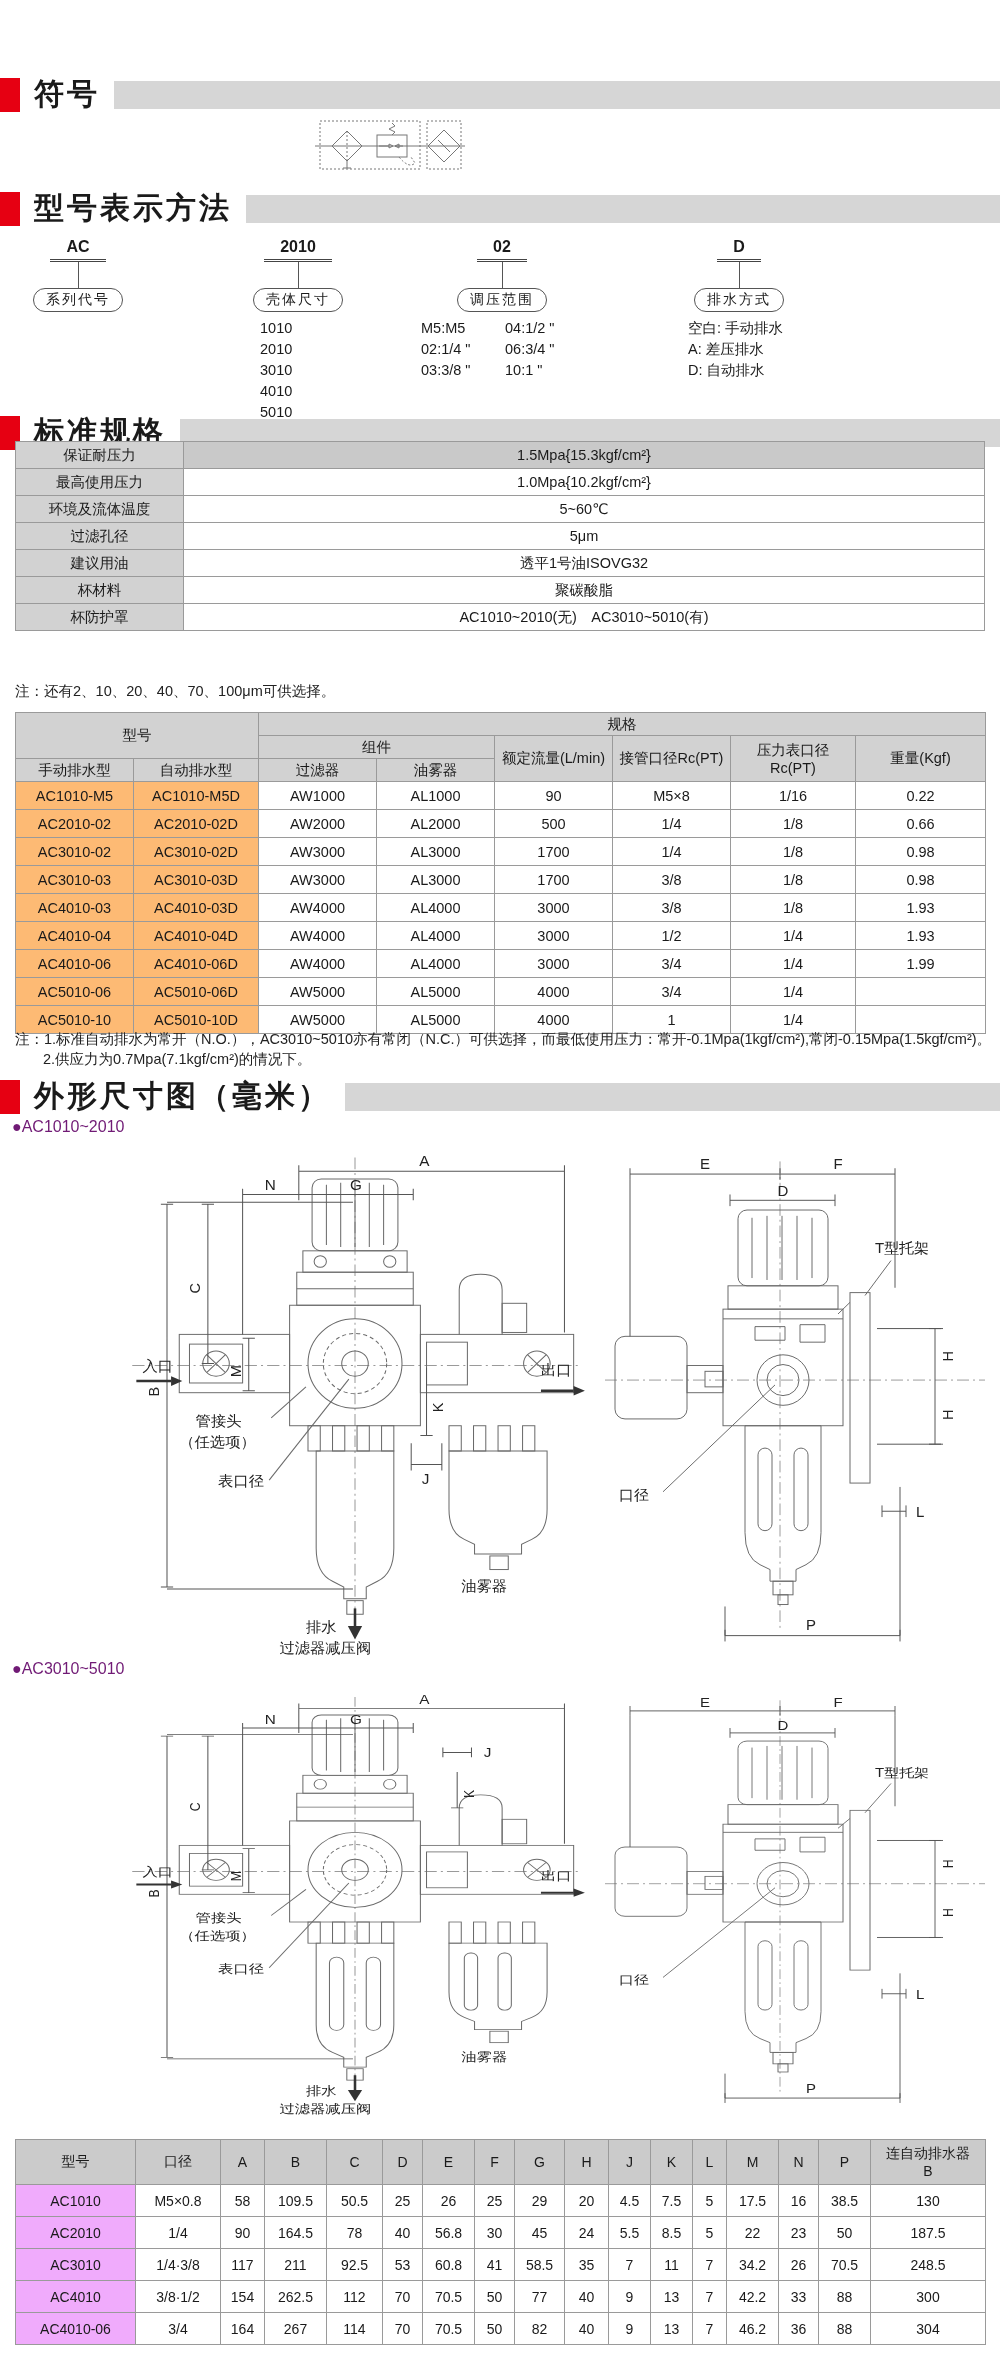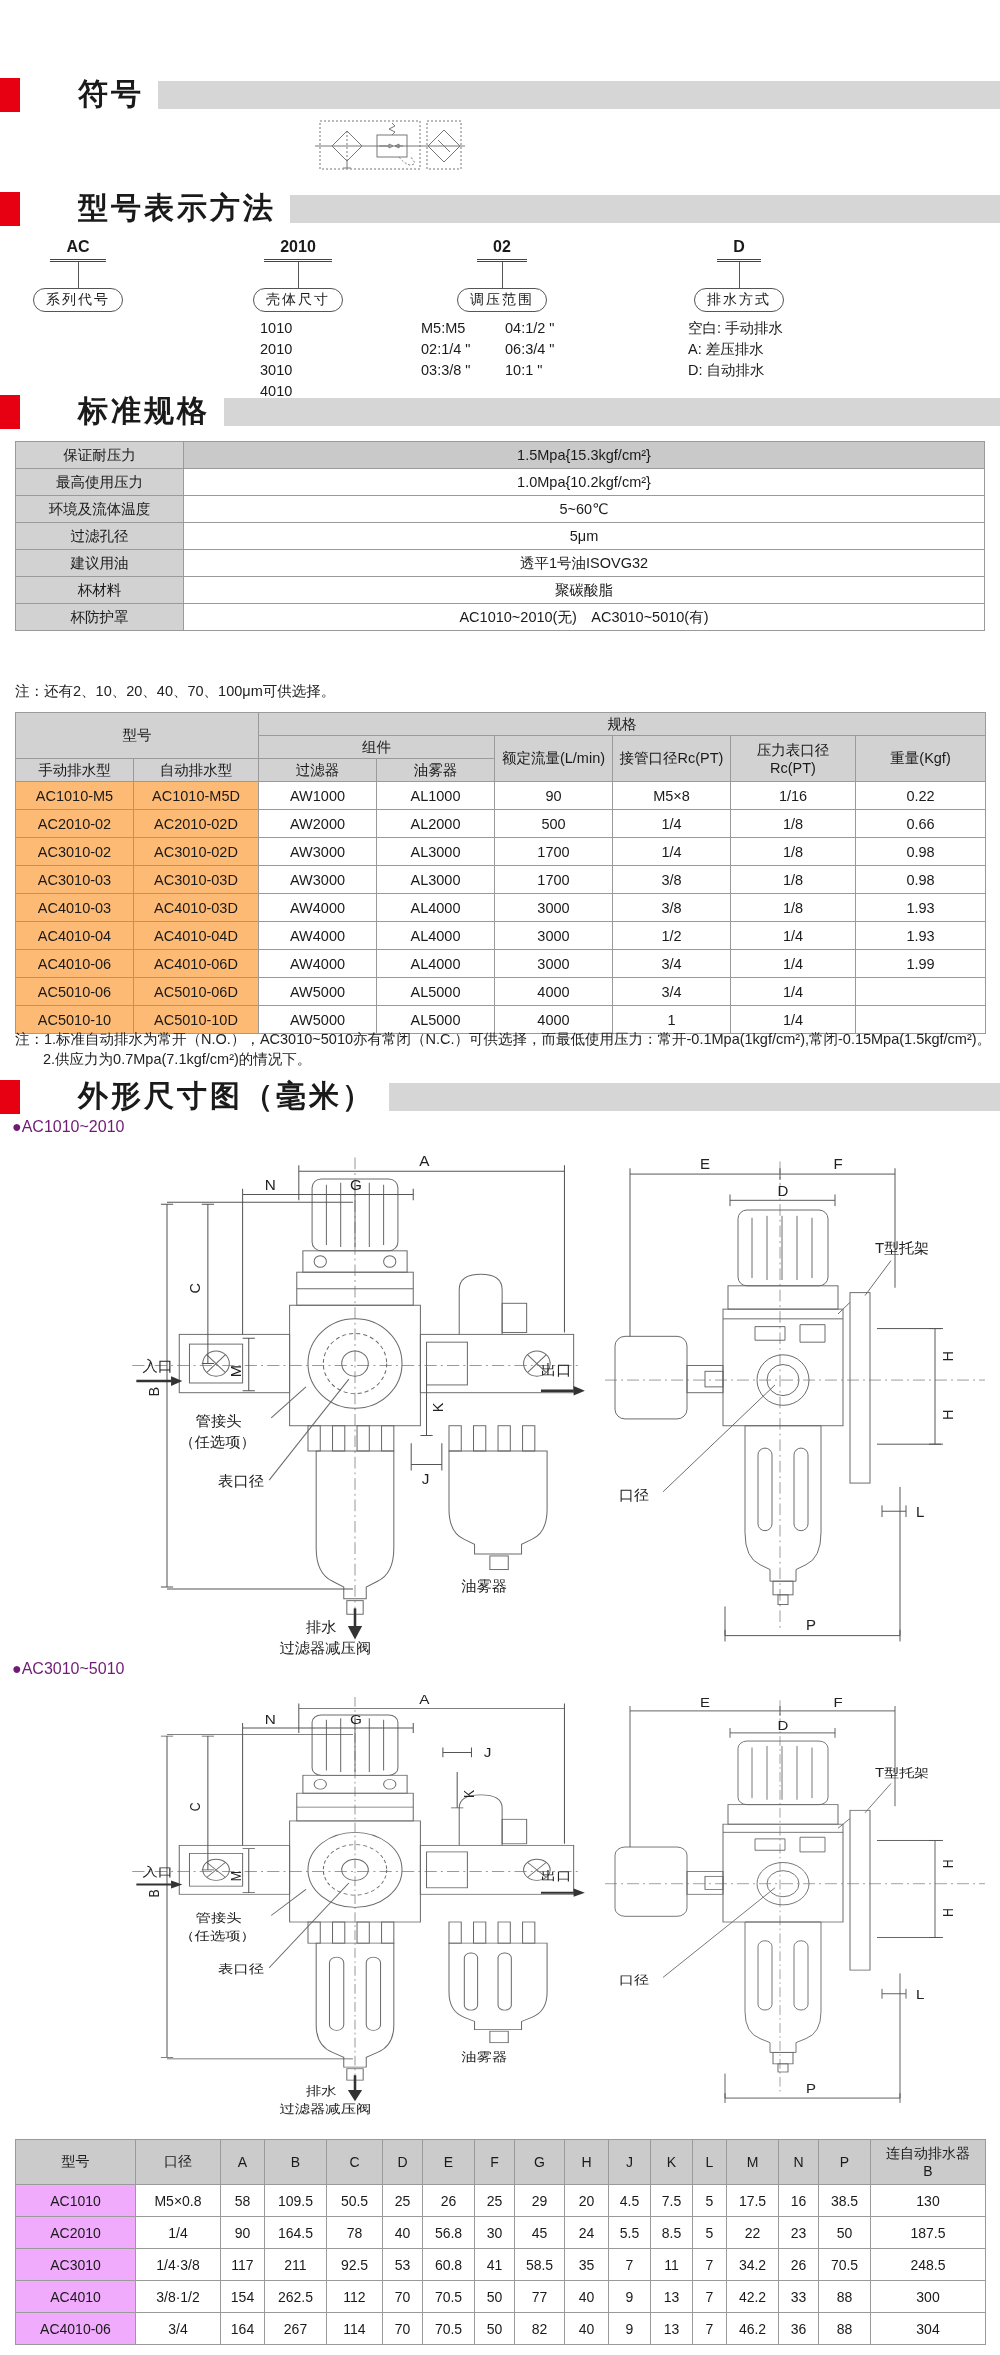--- a/index.html
+++ b/index.html
@@ -2,21 +2,21 @@
 <html><head>
 <meta charset="utf-8">
 <style>
   html,body{margin:0;padding:0;background:#fff;}
   #page{position:relative;width:1000px;height:2355px;background:#fff;overflow:hidden;
         font-family:"Liberation Sans","DejaVu Sans",sans-serif;color:#1a1a1a;}
 
   
   .sec-header{position:absolute;left:0;width:1000px;display:flex;align-items:center;gap:14px;}
   .sec-header .redsq{width:20px;height:34px;background:#e60012;flex:0 0 auto;}
-  .sec-header .title{font-size:30px;font-weight:bold;letter-spacing:3px;white-space:nowrap;margin-left:44px;}
+  .sec-header .title{font-size:30px;font-weight:bold;letter-spacing:3px;white-space:nowrap;}
   .sec-header .bar{flex:1;height:28px;background:#d6d6d6;}
 
   
   .mcgroup{position:absolute;text-align:center;}
   .mcode{display:inline-block;font-weight:bold;font-size:16px;padding:0 16px 3px;border-bottom:3px double #444;}
   .mstem{width:1px;height:26px;background:#555;margin:0 auto;}
   .mpill{display:inline-block;border:1px solid #555;border-radius:13px;padding:2px 12px;font-size:14px;letter-spacing:2px;background:#fff;}
   .mopts{margin-top:6px;font-size:14.5px;line-height:21px;text-align:left;}
   .mopts div{white-space:nowrap;}
   .optrow{display:flex;justify-content:flex-start;}
@@ -135,21 +135,21 @@
     <div class="mstem"></div>
     <span class="mpill">排水方式</span>
     <div class="mopts" style="padding-left:34px;">
 
     <div>空白: 手动排水</div>
         <div>A: 差压排水</div>
         <div>D: 自动排水</div>
       </div>
   </div>
 
-  <div class="sec-header" style="top:391px;">
+  <div class="sec-header" style="top:412px;">
     <div class="redsq"></div>
     <div class="title">标准规格</div>
     <div class="bar"></div>
   </div>
 
   <table class="spec">
     <tbody>
 
         <tr>
           <td class="lbl">保证耐压力</td>

